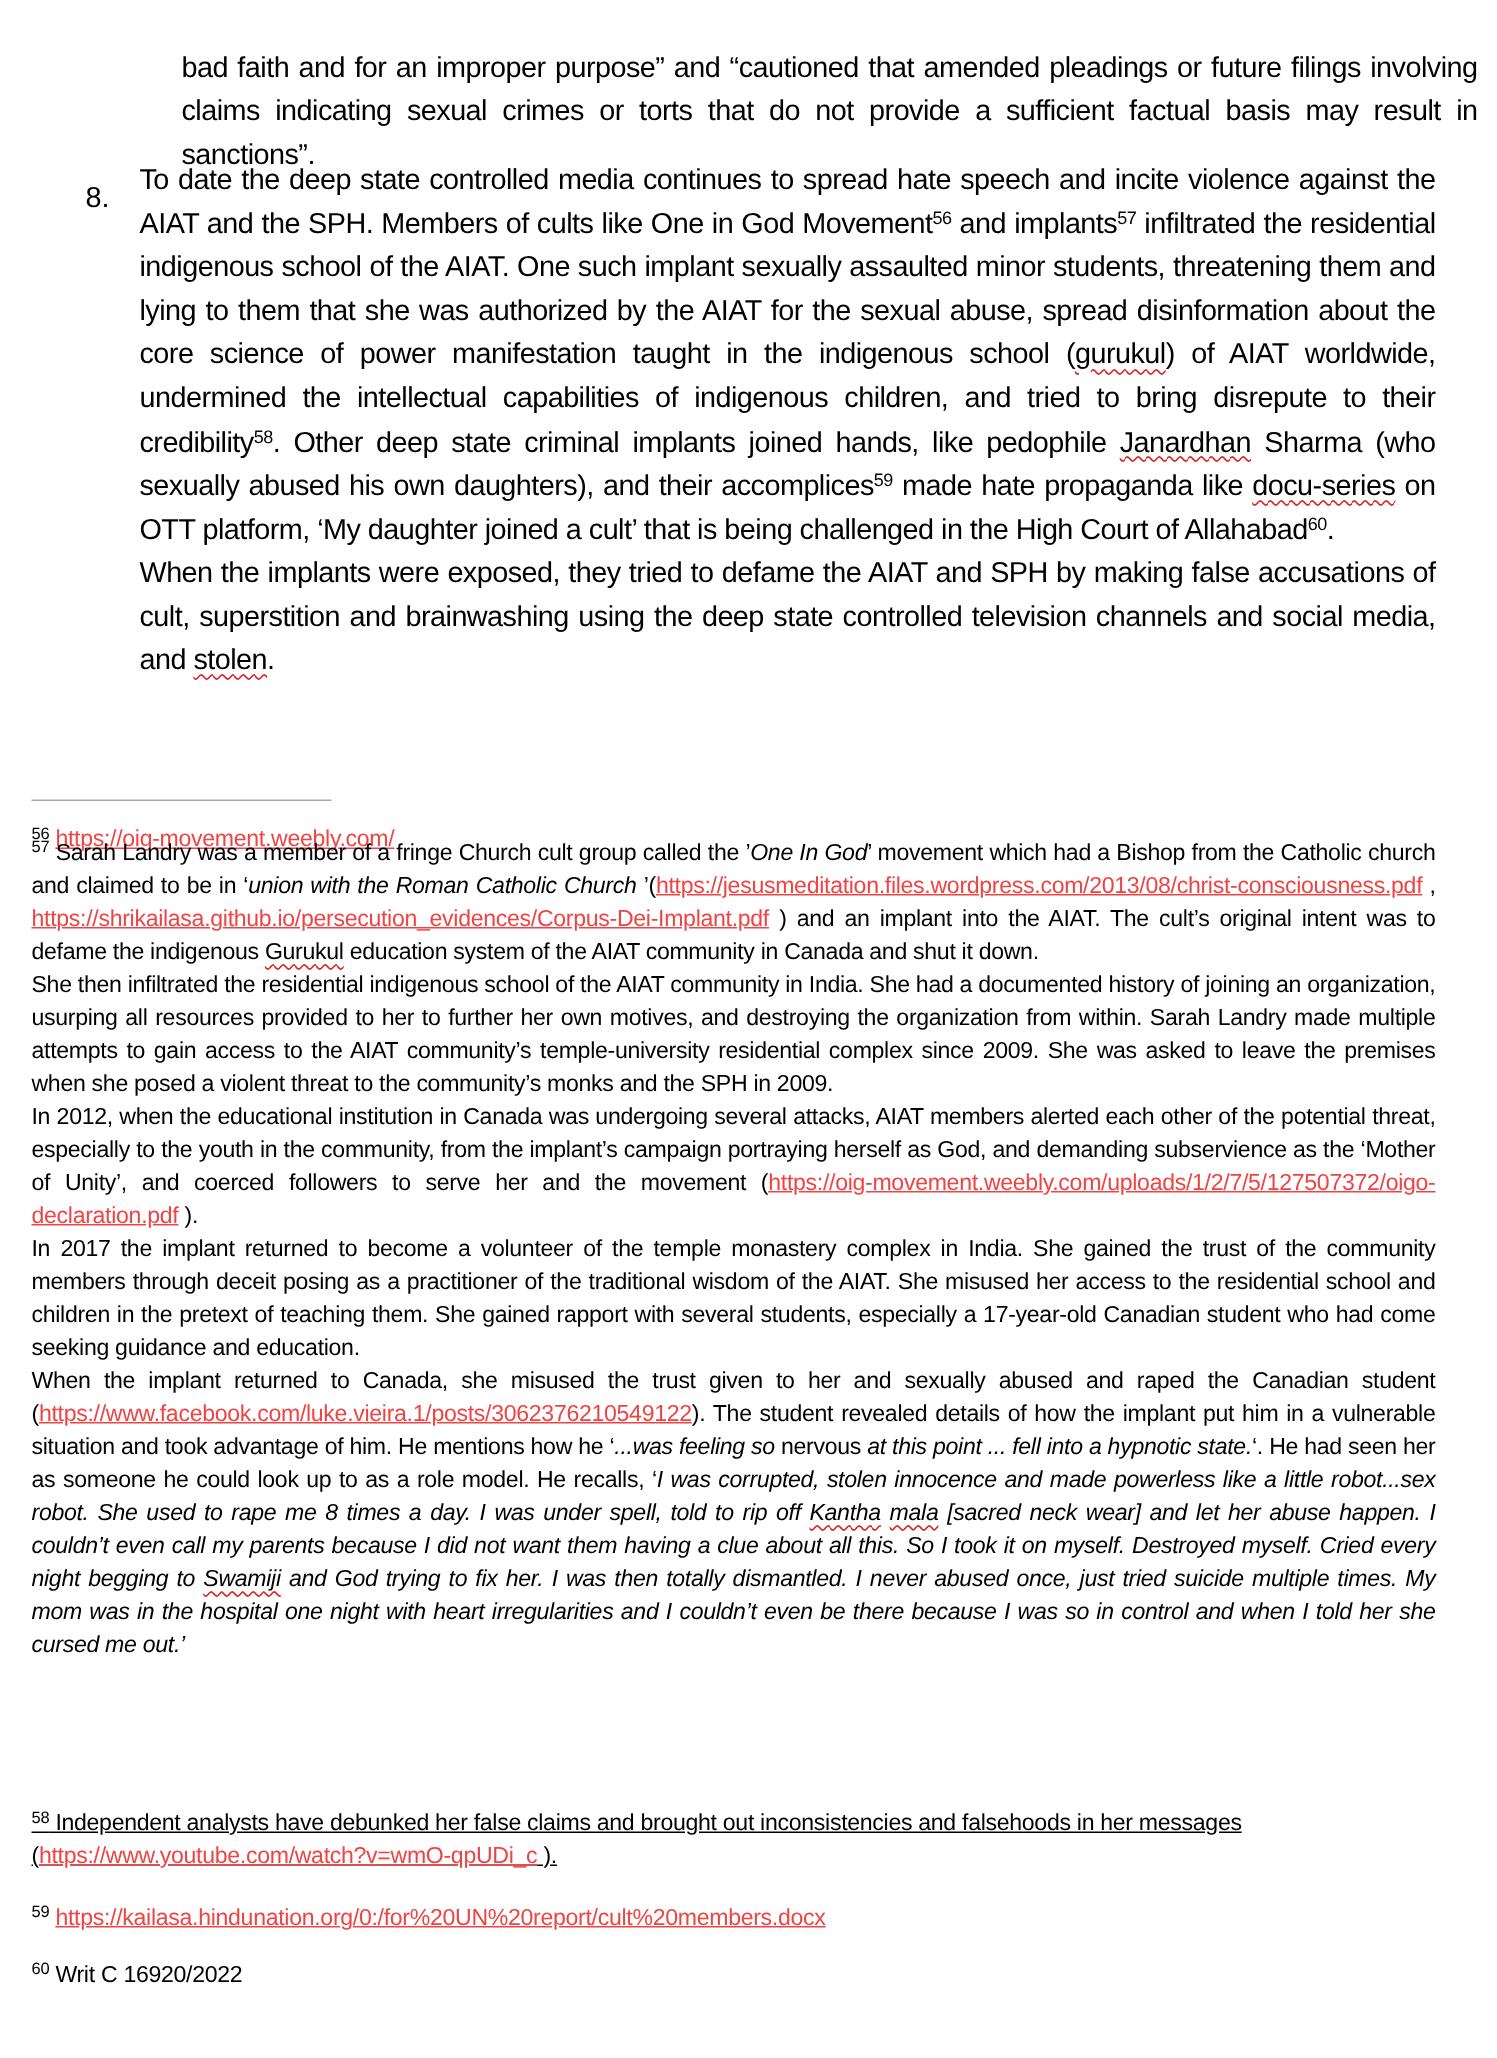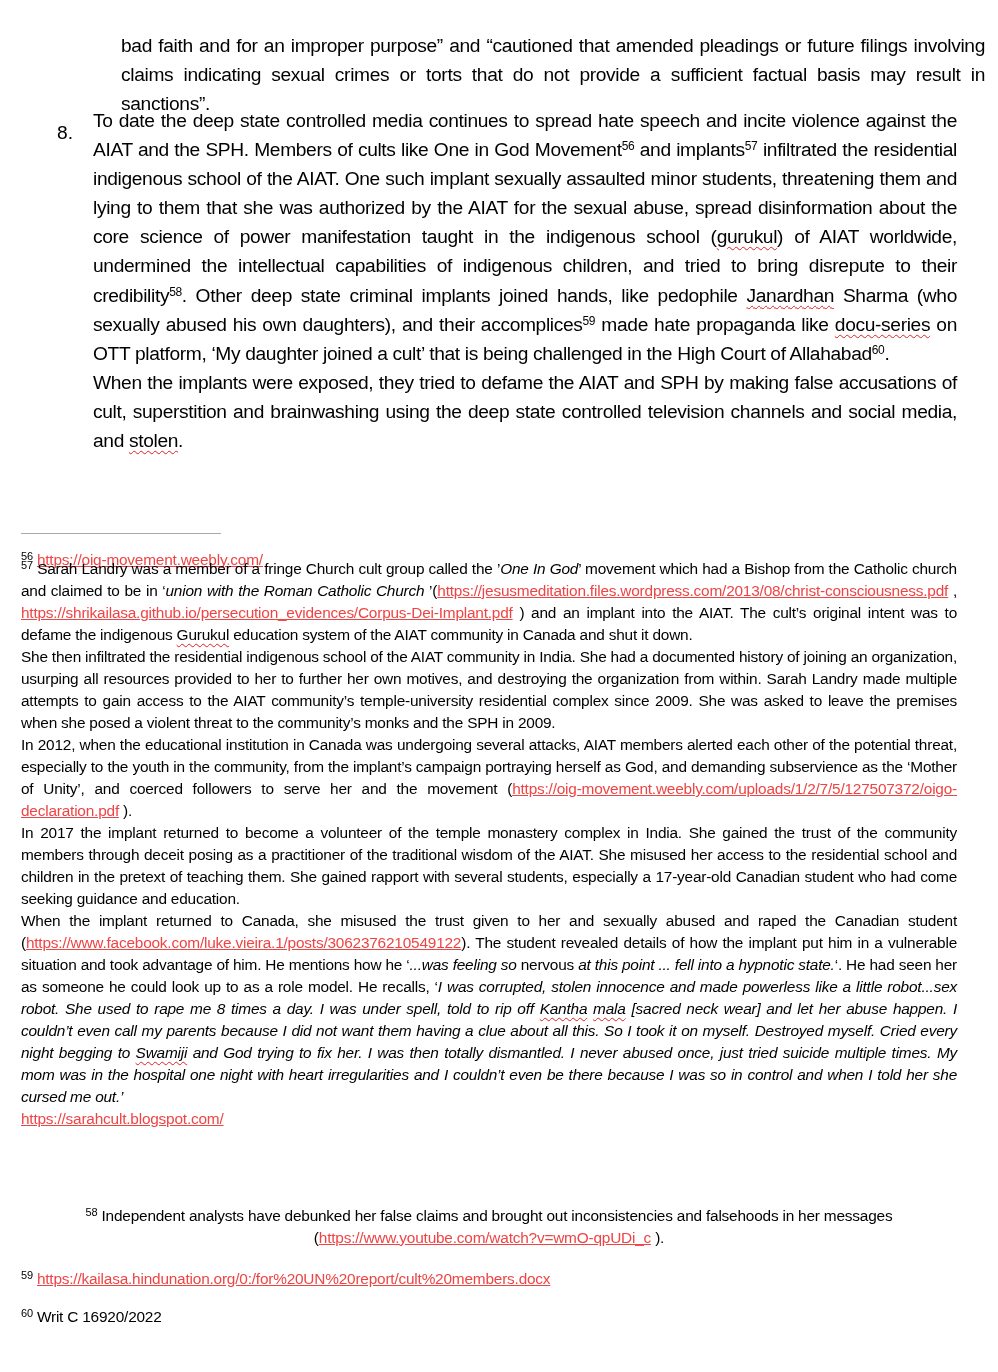--- a/index.html
+++ b/index.html
@@ -52,24 +52,23 @@
 <div class="fn" style="top:549px;">
   <p><sup>56</sup> <a class="link">https://oig-movement.weebly.com/</a></p>
 </div>
 
 <div class="fn" style="top:558px;">
   <p><sup>57</sup><span> Sarah Landry was a member of a fringe Church cult group called the ’</span><i>One In God</i><span>’ movement which had a Bishop from the Catholic church and claimed to be in ‘</span><i>union with the Roman Catholic Church </i><span>’(</span><a class="link">https://jesusmeditation.files.wordpress.com/2013/08/christ-consciousness.pdf</a><span> , </span><a class="link">https://shrikailasa.github.io/persecution_evidences/Corpus-Dei-Implant.pdf</a><span> ) and an implant into the AIAT. The cult’s original intent was to defame the indigenous </span><span class="spell">Gurukul</span><span> education system of the AIAT community in Canada and shut it down.</span></p>
   <p>She then infiltrated the residential indigenous school of the AIAT community in India. She had a documented history of joining an organization, usurping all resources provided to her to further her own motives, and destroying the organization from within. Sarah Landry made multiple attempts to gain access to the AIAT community’s temple-university residential complex since 2009. She was asked to leave the premises when she posed a violent threat to the community’s monks and the SPH in 2009.</p>
   <p><span>In 2012, when the educational institution in Canada was undergoing several attacks, AIAT members alerted each other of the potential threat, especially to the youth in the community, from the implant’s campaign portraying herself as God, and demanding subservience as the ‘Mother of Unity’, and coerced followers to serve her and the movement (</span><a class="link">https://oig-movement.weebly.com/uploads/1/2/7/5/127507372/oigo-declaration.pdf</a><span> ).</span></p>
   <p>In 2017 the implant returned to become a volunteer of the temple monastery complex in India. She gained the trust of the community members through deceit posing as a practitioner of the traditional wisdom of the AIAT. She misused her access to the residential school and children in the pretext of teaching them. She gained rapport with several students, especially a 17-year-old Canadian student who had come seeking guidance and education.</p>
   <p><span>When the implant returned to Canada, she misused the trust given to her and sexually abused and raped the Canadian student (</span><a class="link">https://www.facebook.com/luke.vieira.1/posts/3062376210549122</a><span>). The student revealed details of how the implant put him in a vulnerable situation and took advantage of him. He mentions how he ‘</span><i>...was feeling so</i><span> nervous </span><i>at this point ... fell into a hypnotic state.</i><span>‘. He had seen her as someone he could look up to as a role model. He recalls, ‘</span><i>I was corrupted, stolen innocence and made powerless like a little robot...sex robot. She used to rape me 8 times a day. I was under spell, told to rip off </i><i class="spell">Kantha</i><i> </i><i class="spell">mala</i><i> [sacred neck wear] and let her abuse happen. I couldn’t even call my parents because I did not want them having a clue about all this. So I took it on myself. Destroyed myself. Cried every night begging to </i><i class="spell">Swamiji</i><i> and God trying to fix her. I was then totally dismantled. I never abused once, just tried suicide multiple times. My mom was in the hospital one night with heart irregularities and I couldn’t even be there because I was so in control and when I told her she cursed me out.’</i></p>
-  <p><a class="link">https://sarahcult.blogspot.com/</a></p>
 </div>
 
-<div class="fn" style="top:1205px; text-align:center;">
+<div class="fn" style="top:1205px; text-align:left;text-decoration:underline;">
   <p><sup>58</sup><span> Independent analysts have debunked her false claims and brought out inconsistencies and falsehoods in her messages (</span><a class="link">https://www.youtube.com/watch?v=wmO-qpUDi_c</a><span> ).</span></p>
 </div>
 
 <div class="fn" style="top:1268px;">
   <p><sup>59</sup> <a class="link">https://kailasa.hindunation.org/0:/for%20UN%20report/cult%20members.docx</a></p>
 </div>
 
 <div class="fn" style="top:1306px;">
   <p><sup>60</sup><span> Writ C 16920/2022</span></p>
 </div>

